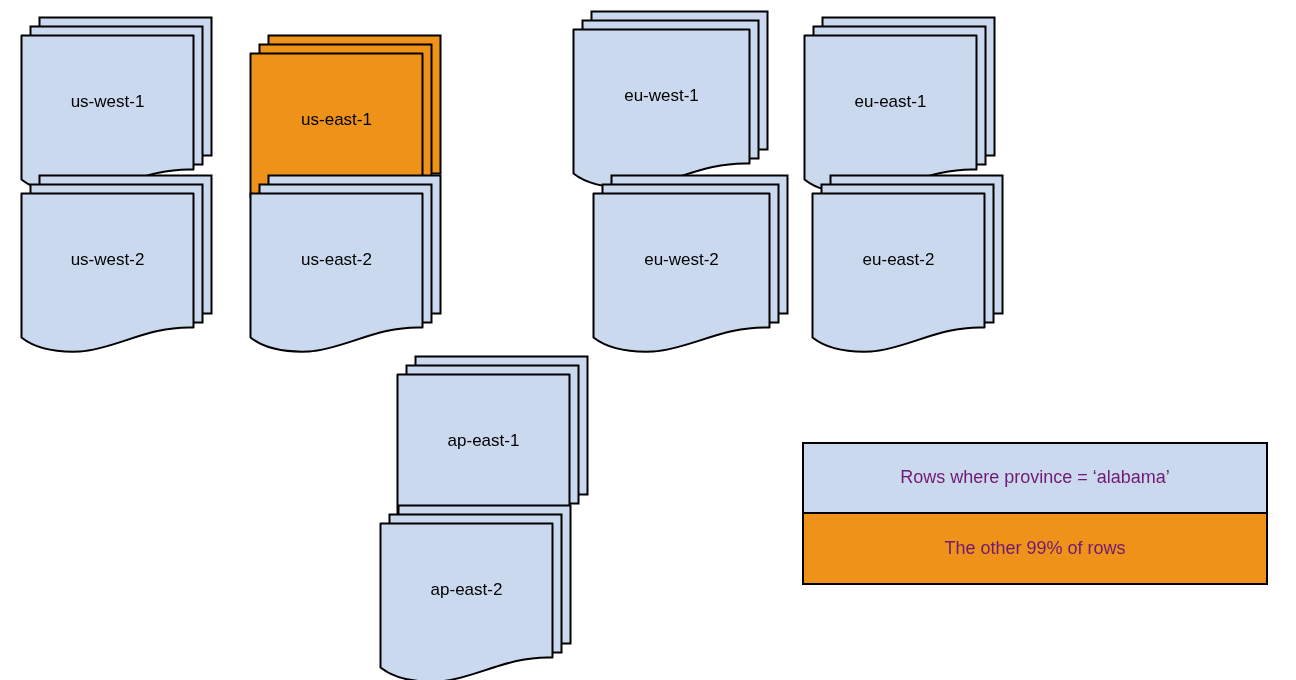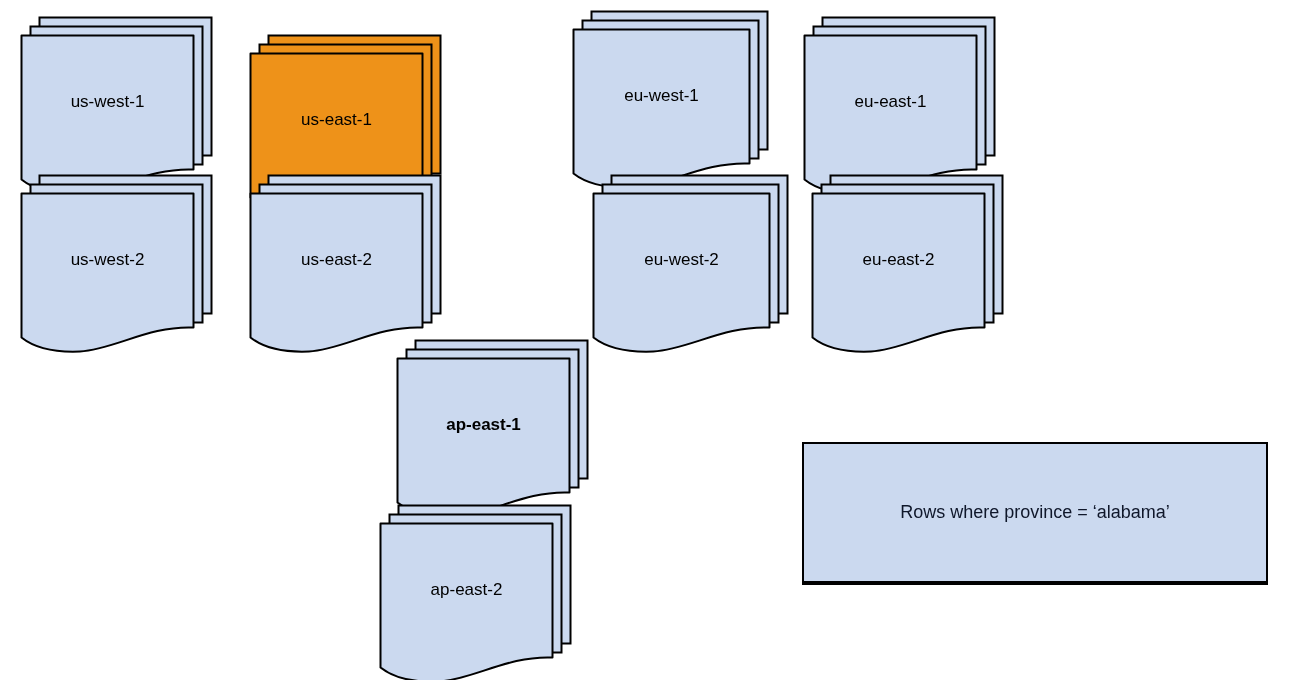--- a/index.html
+++ b/index.html
@@ -43,21 +43,21 @@
     box-sizing: border-box;
     display: flex;
     flex-direction: column;
   }
   .legend-row {
     flex: 1 1 50%;
     display: flex;
     align-items: center;
     justify-content: center;
     font-size: 18px;
-    color: #0f172a;
+    color: #701a75;
     box-sizing: border-box;
   }
   .legend-row.first {
     border-bottom: 2px solid #000000;
   }
 </style>
 </head>
 <body>
 
 <div id="canvas" style="background: rgb(255, 255, 255);">
@@ -120,21 +120,21 @@
         </svg>
       </div>
       <div class="docstack" style="left: 804px; top: 175px; margin-left: 8px;">
         <svg width="190" height="178" viewBox="0 0 190 178">
           <rect x="18.5" y="0.5" width="172" height="138" fill="#cbd9ef" stroke="#000000" stroke-width="2"></rect>
           <rect x="9.5" y="9.5" width="172" height="138" fill="#cbd9ef" stroke="#000000" stroke-width="2"></rect>
           <path d="M 0.5 18.5 L 172.5 18.5 L 172.5 152.5 C 127.78 150.5, 93.38000000000001 174.5, 58.980000000000004 176.5 C 34.9 177.5, 14.26 173.5, 0.5 162.5 Z" fill="#cbd9ef" stroke="#000000" stroke-width="2" stroke-linejoin="round"></path>
           <text class="doc-label" x="86.5" y="85.5">eu-east-2</text>
         </svg>
       </div>
-      <div class="docstack" style="left: 397px; top: 340px; font-weight: bold;">
+      <div class="docstack" style="left: 397px; top: 356px;">
         <svg width="190" height="178" viewBox="0 0 190 178">
           <rect x="18.5" y="0.5" width="172" height="138" fill="#cbd9ef" stroke="#000000" stroke-width="2"></rect>
           <rect x="9.5" y="9.5" width="172" height="138" fill="#cbd9ef" stroke="#000000" stroke-width="2"></rect>
           <path d="M 0.5 18.5 L 172.5 18.5 L 172.5 152.5 C 127.78 150.5, 93.38000000000001 174.5, 58.980000000000004 176.5 C 34.9 177.5, 14.26 173.5, 0.5 162.5 Z" fill="#cbd9ef" stroke="#000000" stroke-width="2" stroke-linejoin="round"></path>
           <text class="doc-label" x="86.5" y="85.5">ap-east-1</text>
         </svg>
       </div>
       <div class="docstack" style="left: 380px; top: 505px;">
         <svg width="190" height="178" viewBox="0 0 190 178">
           <rect x="18.5" y="0.5" width="172" height="138" fill="#cbd9ef" stroke="#000000" stroke-width="2"></rect>
@@ -142,15 +142,18 @@
           <path d="M 0.5 18.5 L 172.5 18.5 L 172.5 152.5 C 127.78 150.5, 93.38000000000001 174.5, 58.980000000000004 176.5 C 34.9 177.5, 14.26 173.5, 0.5 162.5 Z" fill="#cbd9ef" stroke="#000000" stroke-width="2" stroke-linejoin="round"></path>
           <text class="doc-label" x="86.5" y="85.5">ap-east-2</text>
         </svg>
       </div>
     </div>
 
   <div class="legend">
     <div class="legend-row first" style="background: rgb(203, 217, 239);">
       <span>Rows where province = ‘alabama’</span>
     </div>
+    <div class="legend-row" style="background: rgb(238, 146, 25);">
+      <span>The other 99% of rows</span>
+    </div>
   </div>
 
 </div>
 
 </body></html>

